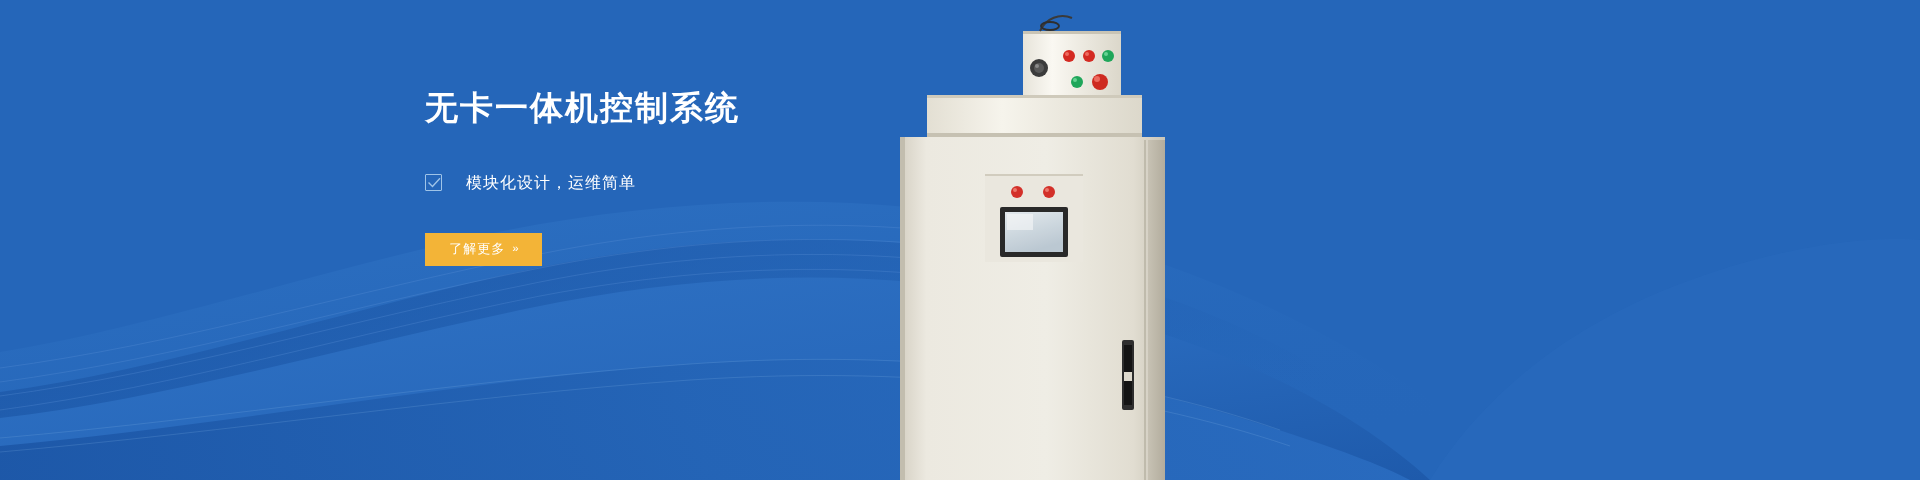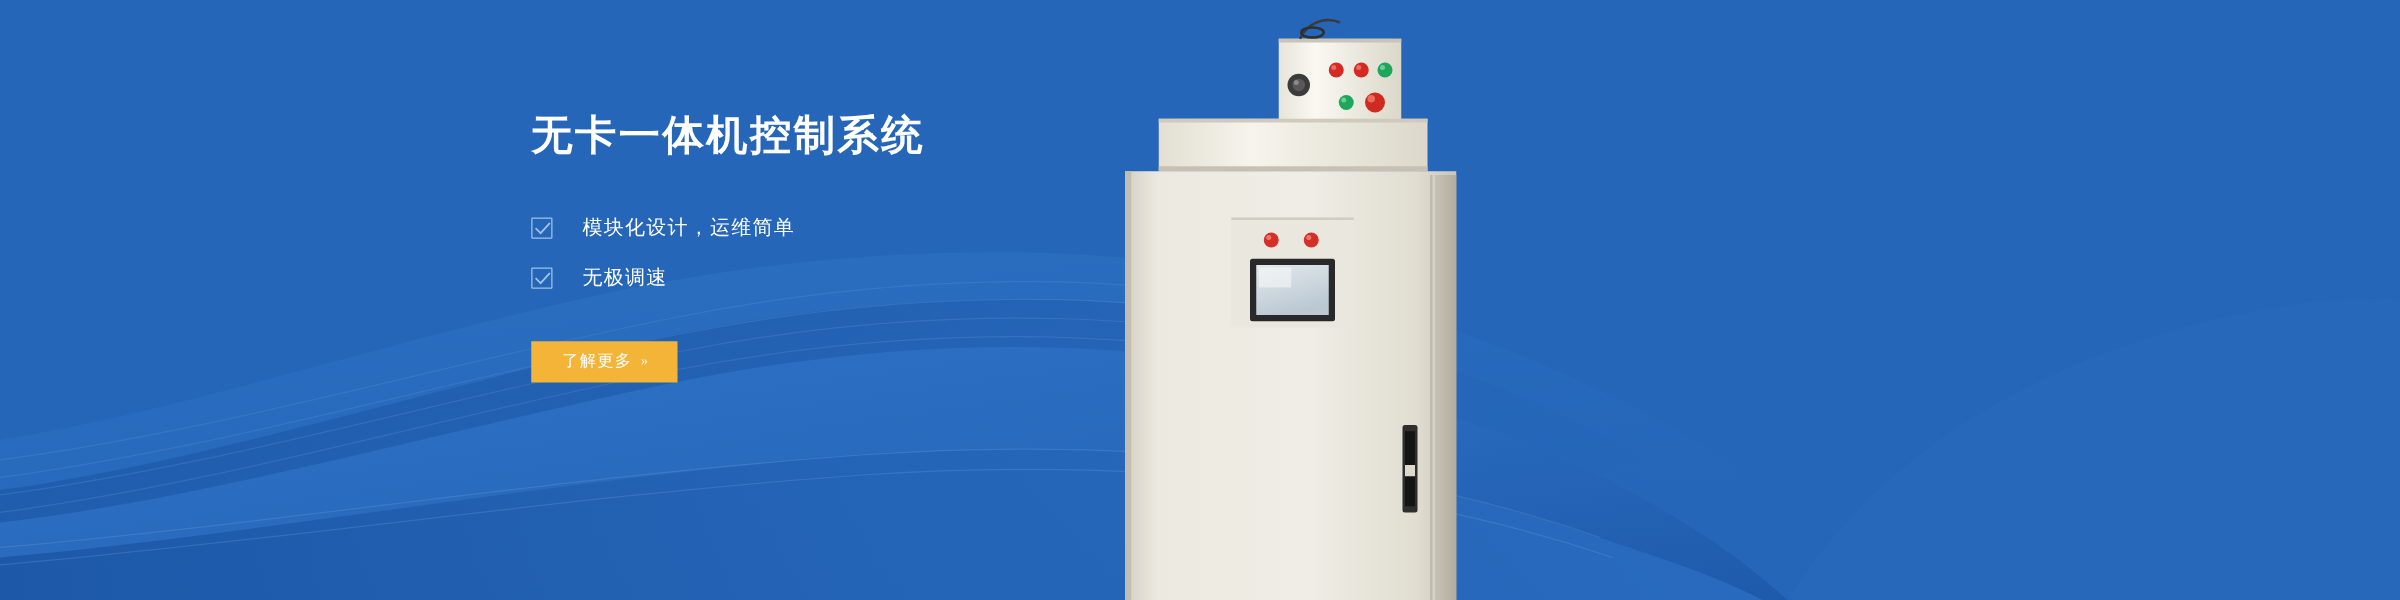--- a/index.html
+++ b/index.html
@@ -61,21 +61,21 @@
   }
   .cta-button {
     display:inline-flex;
     align-items:center;
     justify-content:center;
     margin-top:21px;
     width:117px; height:33px;
     background:#F3B437;
     border:none;
     cursor:pointer;
-    font-family:Liberation Serif, serif;
+    font-family:Liberation Mono, monospace;
   }
   .cta-label {
     font-size:13px;
     color:#ffffff;
     letter-spacing:1px;
   }
   .cta-chevron {
     font-size:11px;
     color:#ffffff;
     margin-left:7px;
@@ -232,28 +232,20 @@
 
       <li class="feature-item">
         <span class="check-box">
           <svg width="13" height="11" viewBox="0 0 13 11">
             <polyline points="1,5 4.5,8.5 11.5,0.8" fill="none" stroke="#9FC4E8" stroke-width="1.4" stroke-linecap="square" stroke-linejoin="miter"></polyline>
           </svg>
         </span>
         <span class="feature-text">模块化设计，运维简单</span>
       </li>
 
-      <li class="feature-item">
-        <span class="check-box">
-          <svg width="13" height="11" viewBox="0 0 13 11">
-            <polyline points="1,5 4.5,8.5 11.5,0.8" fill="none" stroke="#9FC4E8" stroke-width="1.4" stroke-linecap="square" stroke-linejoin="miter"></polyline>
-          </svg>
-        </span>
-        <span class="feature-text">无极调速</span>
-      </li>
 
 
     </ul>
 
     <button class="cta-button">
       <span class="cta-label">了解更多</span>
       <span class="cta-chevron">»</span>
     </button>
 
   </div>

